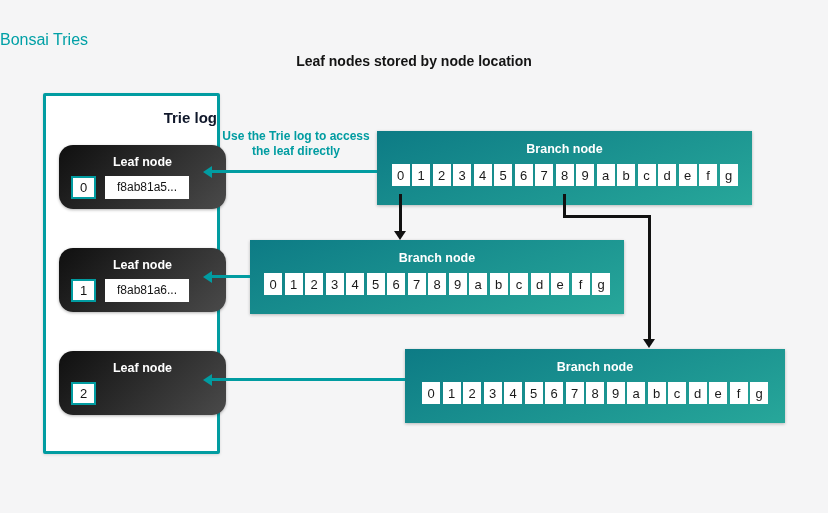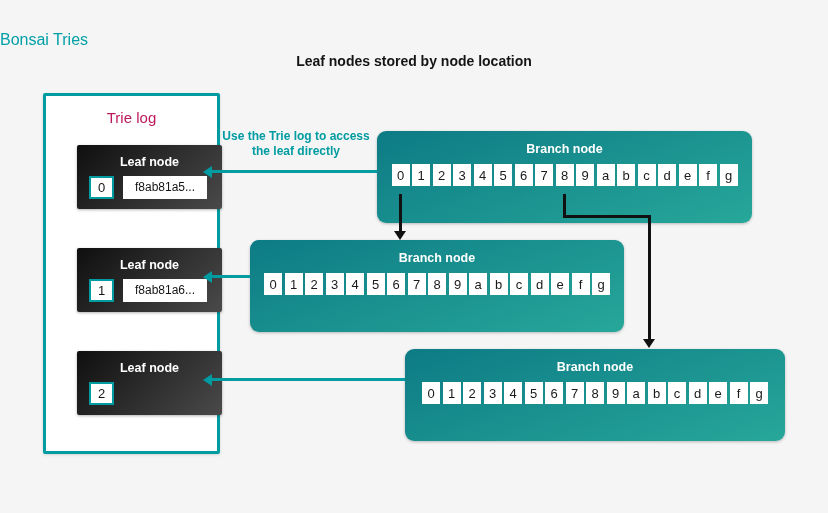--- a/index.html
+++ b/index.html
@@ -19,26 +19,26 @@
     text-align:center; font-size:14px; font-weight:bold; color:#141414;
   }
   
   .trie-log {
     position:absolute; left:43px; top:93px; width:177px; height:361px;
     background:#ffffff; border:3px solid #019ca1; border-radius:2px;
     box-shadow:0 1px 3px rgba(0,0,0,.12);
   }
   .trie-log-title {
     position:absolute; left:0; right:0; top:13px;
-    text-align:center; font-size:15px; font-weight:normal; color:#be185d;
+    text-align:right; font-size:15px; font-weight:bold; color:#0f172a;
   }
   
   .leaf {
-    position:absolute; left:31px; width:145px; height:64px;
-    border-radius:2px;
+    position:absolute; left:13px; width:167px; height:64px;
+    border-radius:14px;
     background:linear-gradient(135deg,#0f0f0f 0%,#4a4a4a 100%);
     box-shadow:0 1px 3px rgba(0,0,0,.3);
   }
   .leaf-0 { top:49px; }
   .leaf-1 { top:152px; }
   .leaf-2 { top:255px; }
   .leaf-title {
     padding-top:10px; text-align:center;
     font-size:12.5px; font-weight:bold; color:#ffffff;
   }
@@ -46,21 +46,21 @@
   .leaf-index {
     width:25px; height:23px; background:#ffffff; border:2px solid #019ca1;
     color:#141414; font-size:13px; line-height:19px; text-align:center;
   }
   .leaf-hash {
     width:84px; height:23px; margin-left:9px; background:#ffffff;
     color:#141414; font-size:12px; line-height:23px; text-align:center;
   }
   
   .branch {
-    position:absolute; height:92px; border-radius:9px;
+    position:absolute; height:74px; border-radius:0;
     background:linear-gradient(160deg,#0d7b85 0%,#27a79a 100%);
     box-shadow:0 1px 3px rgba(0,0,0,.25);
   }
   .branch-1 { left:377px; top:131px; width:375px; }
   .branch-2 { left:250px; top:240px; width:374px; }
   .branch-3 { left:405px; top:349px; width:380px; }
   .branch-title {
     padding-top:11px; text-align:center;
     font-size:12.5px; font-weight:bold; color:#ffffff;
   }

